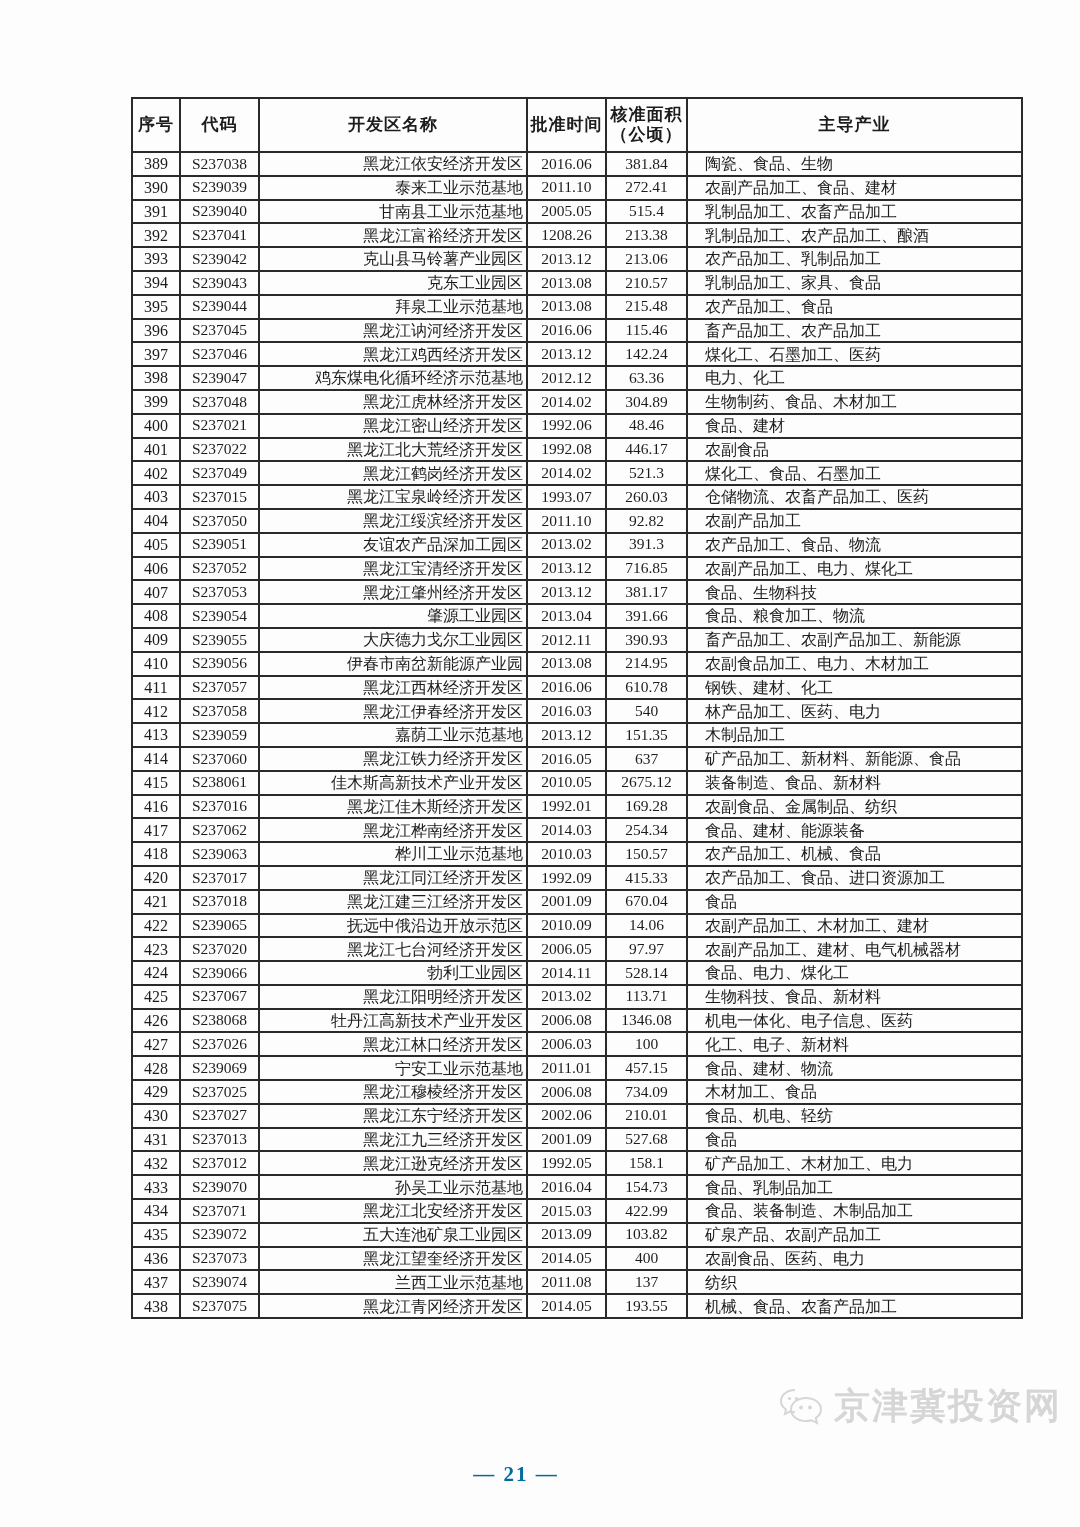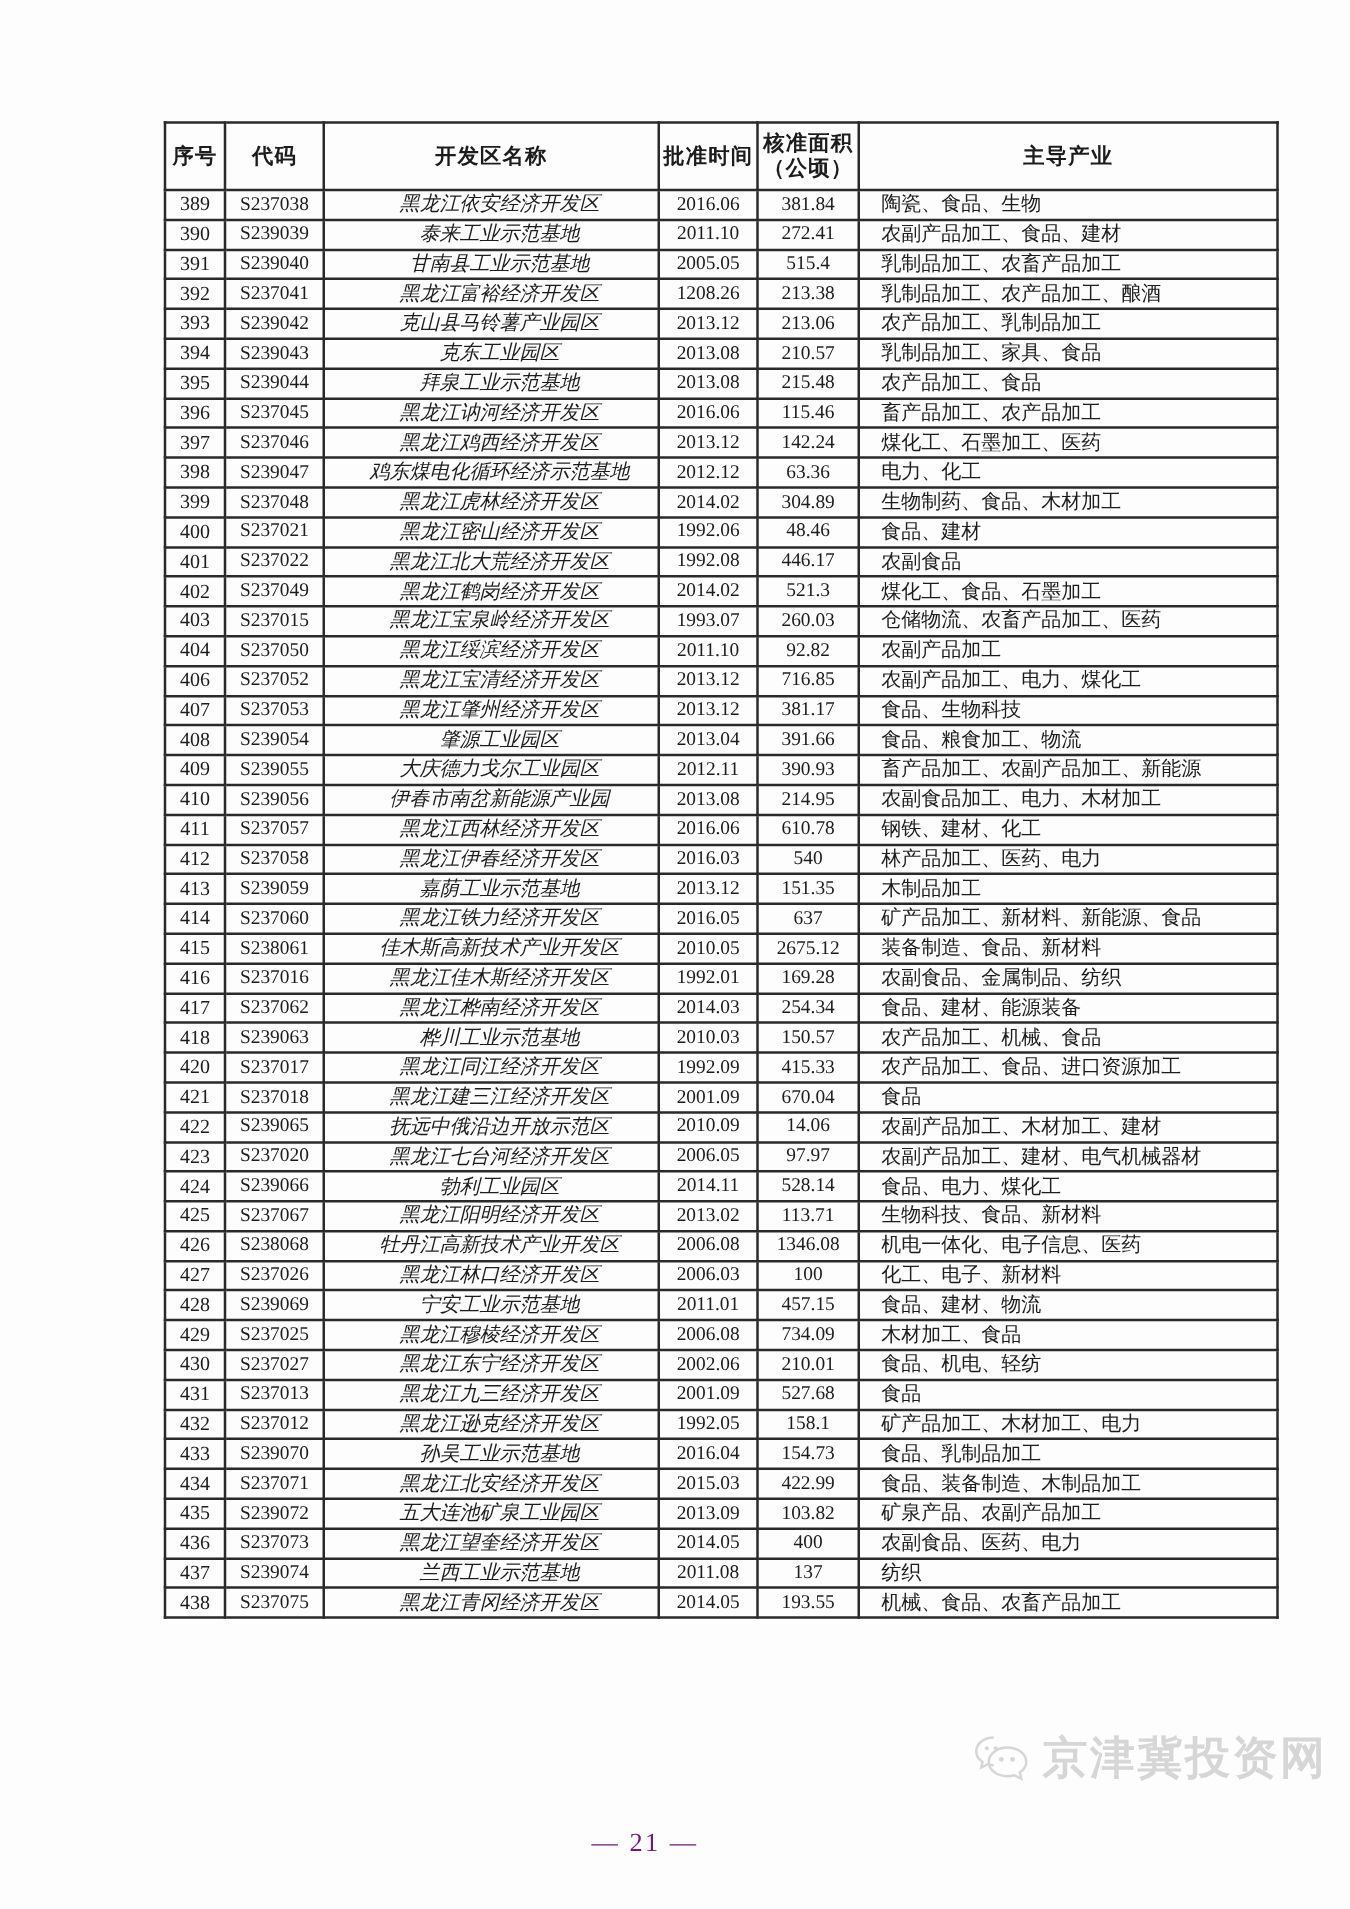--- a/index.html
+++ b/index.html
@@ -48,42 +48,42 @@
     white-space: pre-line;
     letter-spacing: 1px;
   }
   table.dev-zones td {
     height: 23.8px;
     vertical-align: middle;
     text-align: center;
     padding: 0 3px;
   }
   table.dev-zones td.cell-name {
-    text-align: center;
+    text-align: right;
     padding-left: 16px;
-    font-style: italic;
   }
   table.dev-zones td.cell-industries {
     text-align: left;
     padding-left: 17px;
   }
   table.dev-zones td.cell-code,
   table.dev-zones td.cell-date,
   table.dev-zones td.cell-area {
     font-size: 15.5px;
   }
   .page-number {
     position: absolute;
     top: 1462px;
     left: 0;
     width: 1032px;
     text-align: center;
     font-size: 21px;
     letter-spacing: 2px;
-    color: #701a75;
+    color: #0369a1;
+    font-weight: bold;
   }
   .watermark {
     position: absolute;
     top: 1382px;
     right: 18px;
     display: flex;
     align-items: center;
     gap: 8px;
     color: #d3d3d3;
     user-select: none;
@@ -261,20 +261,28 @@
 
     <tr>
       <td class="cell-seq">404</td>
       <td class="cell-code">S237050</td>
       <td class="cell-name">黑龙江绥滨经济开发区</td>
       <td class="cell-date">2011.10</td>
       <td class="cell-area">92.82</td>
       <td class="cell-industries">农副产品加工</td>
     </tr>
 
+    <tr>
+      <td class="cell-seq">405</td>
+      <td class="cell-code">S239051</td>
+      <td class="cell-name">友谊农产品深加工园区</td>
+      <td class="cell-date">2013.02</td>
+      <td class="cell-area">391.3</td>
+      <td class="cell-industries">农产品加工、食品、物流</td>
+    </tr>
 
     <tr>
       <td class="cell-seq">406</td>
       <td class="cell-code">S237052</td>
       <td class="cell-name">黑龙江宝清经济开发区</td>
       <td class="cell-date">2013.12</td>
       <td class="cell-area">716.85</td>
       <td class="cell-industries">农副产品加工、电力、煤化工</td>
     </tr>
 

